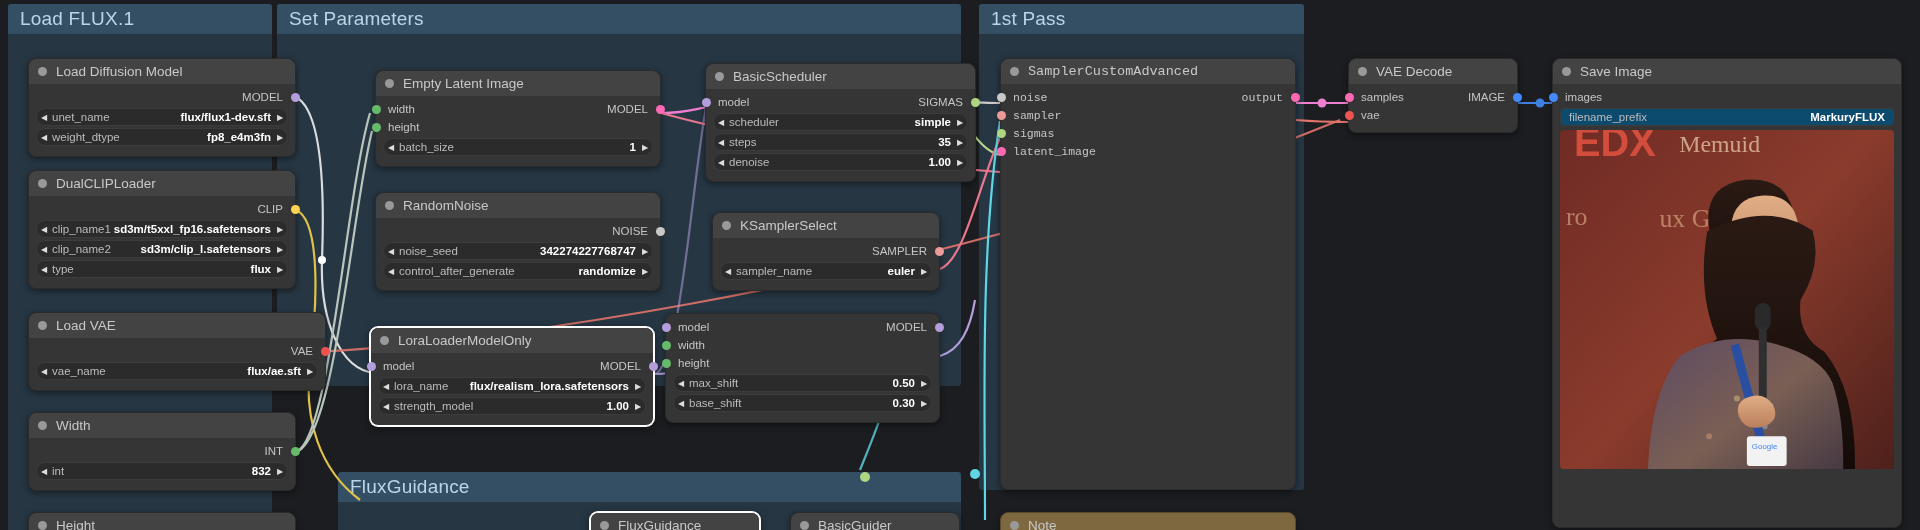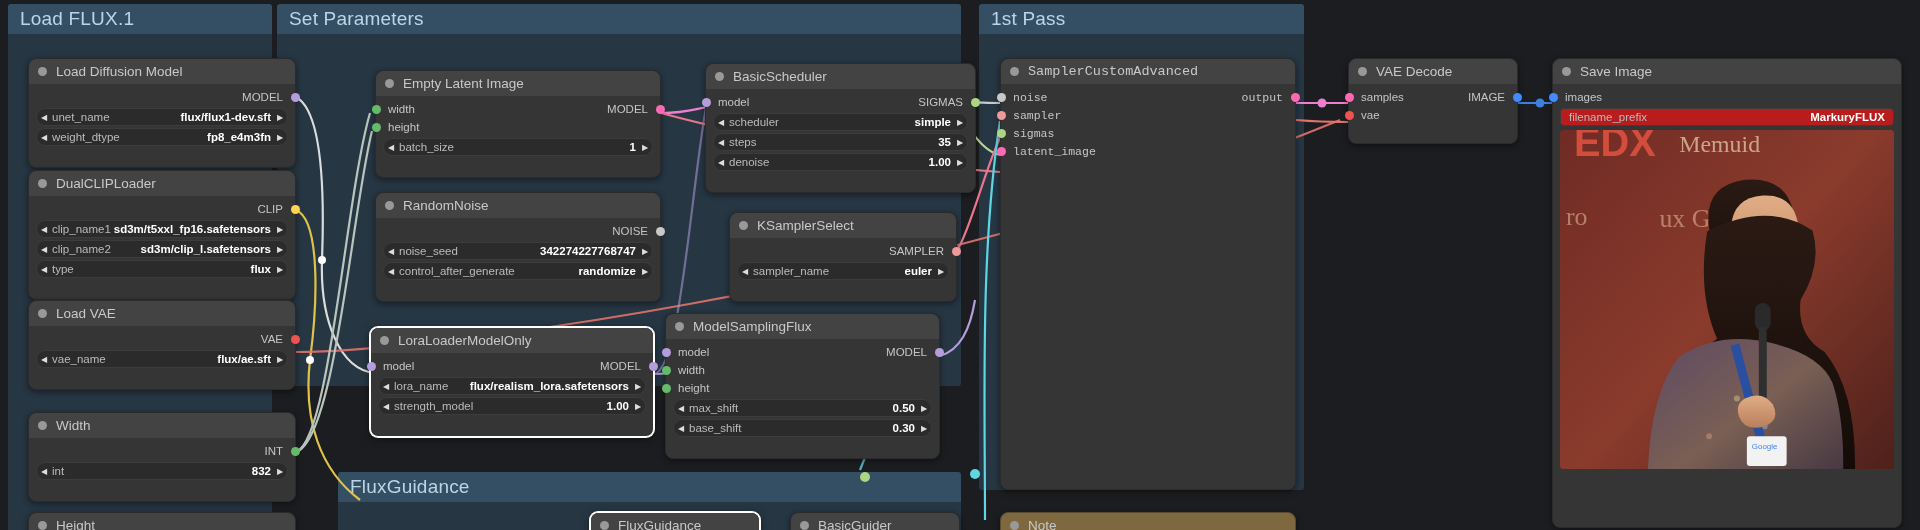--- a/index.html
+++ b/index.html
@@ -25,41 +25,41 @@
     box-shadow:0 2px 6px rgba(0,0,0,.45);
     border:1px solid #2b2b2b;
   }
   .node.sel { border:1px solid #ffffff; box-shadow:0 0 0 1px #fff, 0 2px 8px rgba(0,0,0,.5); }
   .nhead {
     height:25px; background:#434343; border-radius:8px 8px 0 0;
     display:flex; align-items:center; padding-left:9px; gap:9px;
   }
   .ndot { width:9px; height:9px; border-radius:50%; background:#999; flex:none; }
   .ntitle { font-size:13.5px; color:#c8c8c8; white-space:nowrap; }
-  .nbody { position:relative; padding:4px 0 19px; }
+  .nbody { position:relative; padding:4px 0 8px; }
 
   
   .slotrow { position:relative; height:18px; display:flex; align-items:center; }
   .slot { position:absolute; width:9px; height:9px; border-radius:50%; }
   .slot.left { left:-4.5px; }
   .slot.right { right:-4.5px; }
   .slabel { font-size:11.5px; color:#c5c5c5; }
   .slabel.l { margin-left:12px; }
   .slabel.r { margin-left:auto; margin-right:12px; }
 
   
   .w {
     position:relative; height:18px; margin:2px 7px; border-radius:9px;
     background:#2b2b2b; display:flex; align-items:center;
     font-size:11.5px; color:#ddd; border:1px solid #3c3c3c;
   }
   .w .arr { width:14px; text-align:center; color:#ddd; font-size:8px; flex:none; }
   .w .wn { margin-left:1px; color:#bbb; }
   .w .wv { margin-left:auto; margin-right:2px; color:#fff; font-weight:bold; }
-  .w.text { border-radius:4px; background:#b91c1c; }
+  .w.text { border-radius:4px; background:#0c4a6e; }
 
   
   .preview { margin:4px 7px 0; border-radius:3px; overflow:hidden; position:relative; background:#2a1f1c; }
 
   svg.links { position:absolute; inset:0; width:1920px; height:530px; pointer-events:none; }
 </style>
 </head>
 <body>
 
 <div id="canvas">
@@ -178,21 +178,21 @@
       </div>
       <div class="w">
         <span class="arr">◀</span>
         <span class="wn">type</span>
         <span class="wv">flux</span>
         <span class="arr">▶</span>
       </div>
     </div>
   </div>
 
-  <div class="node" style="left:28px;top:300px;width:268px;">
+  <div class="node" style="left:28px;top:312px;width:298px;">
     <div class="nhead">
       <span class="ndot"></span>
       <span class="ntitle">Load VAE</span>
     </div>
     <div class="nbody">
       <div class="slotrow">
         <span class="slot right" style="background:#ef5350;"></span>
         <span class="slabel r">VAE</span>
       </div>
       <div class="w">
@@ -334,44 +334,40 @@
       </div>
       <div class="w">
         <span class="arr">◀</span>
         <span class="wn">denoise</span>
         <span class="wv">1.00</span>
         <span class="arr">▶</span>
       </div>
     </div>
   </div>
 
-  <div class="node" style="left:729px;top:212px;width:228px;">
+  <div class="node" style="left:712px;top:212px;width:228px;">
     <div class="nhead">
       <span class="ndot"></span>
       <span class="ntitle">KSamplerSelect</span>
     </div>
     <div class="nbody">
       <div class="slotrow">
         <span class="slot right" style="background:#ef9a9a;"></span>
         <span class="slabel r">SAMPLER</span>
       </div>
       <div class="w">
         <span class="arr">◀</span>
         <span class="wn">sampler_name</span>
         <span class="wv">euler</span>
         <span class="arr">▶</span>
       </div>
     </div>
   </div>
 
   <div class="node" style="left:665px;top:313px;width:275px;">
-    <div class="nhead">
-      <span class="ndot"></span>
-      <span class="ntitle">ModelSamplingFlux</span>
-    </div>
     <div class="nbody">
       <div class="slotrow">
         <span class="slot left" style="background:#b39ddb;"></span>
         <span class="slabel l">model</span>
         <span class="slot right" style="background:#b39ddb;"></span>
         <span class="slabel r">MODEL</span>
       </div>
       <div class="slotrow">
         <span class="slot left" style="background:#66bb6a;"></span>
         <span class="slabel l">width</span>

